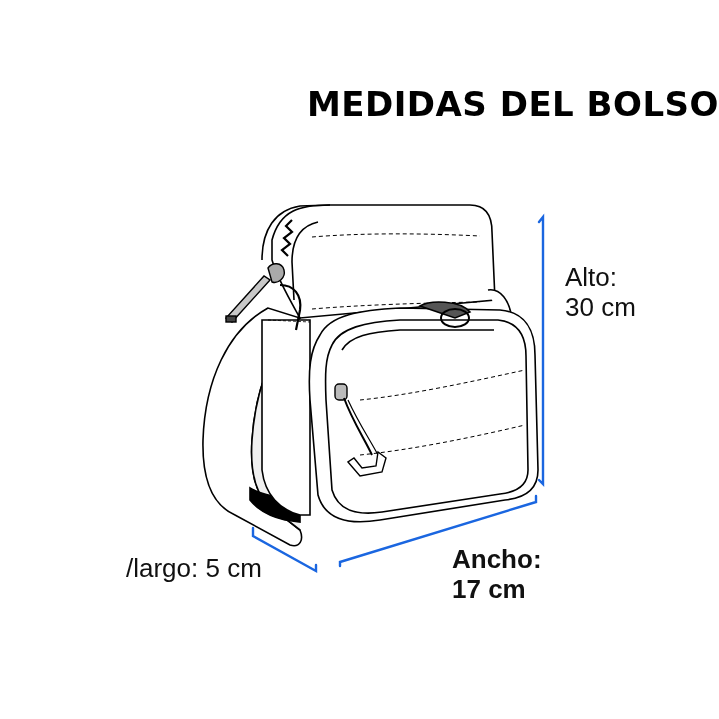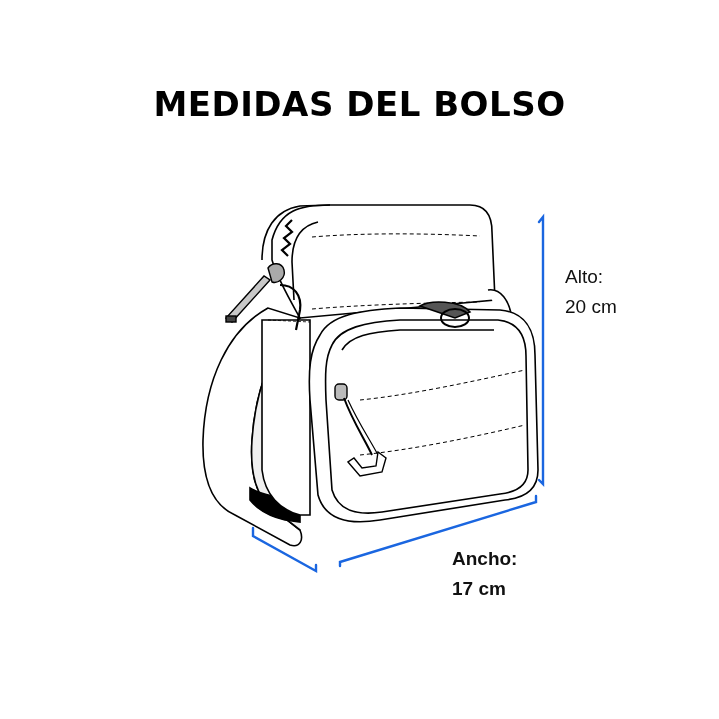--- a/index.html
+++ b/index.html
@@ -1,18 +1,18 @@
 <!DOCTYPE html>
 <html><head>
 <meta charset="utf-8">
 <style>
   html,body{margin:0;padding:0;background:#ffffff;}
   body{width:719px;height:719px;position:relative;overflow:hidden;font-family:"Liberation Sans",sans-serif;}
-  .title{position:absolute;left:0;width:719px;top:84px;text-align:center;font-family:"DejaVu Sans",sans-serif;font-weight:bold;font-size:34px;letter-spacing:0.5px;color:#000;}
-  .label{position:absolute;font-family:"Liberation Sans",sans-serif;font-size:19px;line-height:30px;color:#111;}
+  .title{position:absolute;left:0;width:719px;top:84px;text-align:right;font-family:"DejaVu Sans",sans-serif;font-weight:bold;font-size:34px;letter-spacing:0.5px;color:#000;}
+  .label{position:absolute;font-family:"Liberation Sans",sans-serif;font-size:26px;line-height:30px;color:#111;}
   #lbl-alto{left:565px;top:262px;}
   #lbl-ancho{left:452px;top:544px;font-weight:bold;}
   #lbl-prof{left:126px;top:553px;}
   svg.art{position:absolute;left:0;top:0;}
 </style>
 </head>
 <body>
 
 <div class="title">MEDIDAS DEL BOLSO</div>
 
@@ -68,22 +68,23 @@
 
   <g fill="none" stroke="#1a66e0" stroke-width="2.4" stroke-linecap="round">
     <path d="M539,222 L543,217 L543,484 L539,480"></path>
     <path d="M340,566 L340,562 L536,502 L536,496"></path>
     <path d="M253,528 L253,536 L316,571 L316,565"></path>
   </g>
 </svg>
 
 <div class="label" id="lbl-alto">
   <div>Alto:</div>
-  <div>20 cm</div>
+  <div>30 cm</div>
 </div>
 
 <div class="label" id="lbl-ancho">
   <div>Ancho:</div>
   <div>17 cm</div>
 </div>
 
 <div class="label" id="lbl-prof">
+  <div>/largo: 5 cm</div>
 </div>
 
 </body></html>

